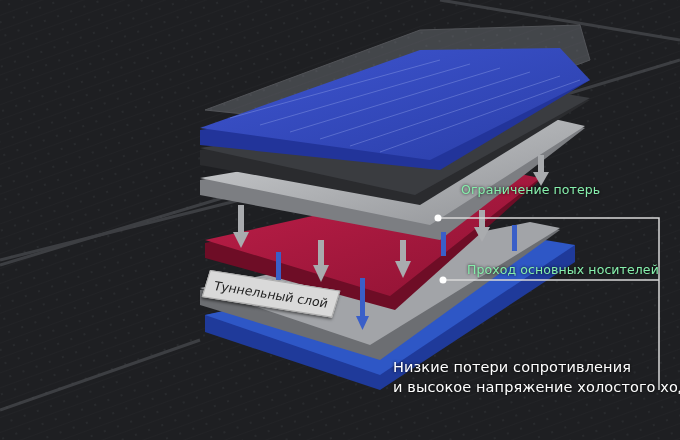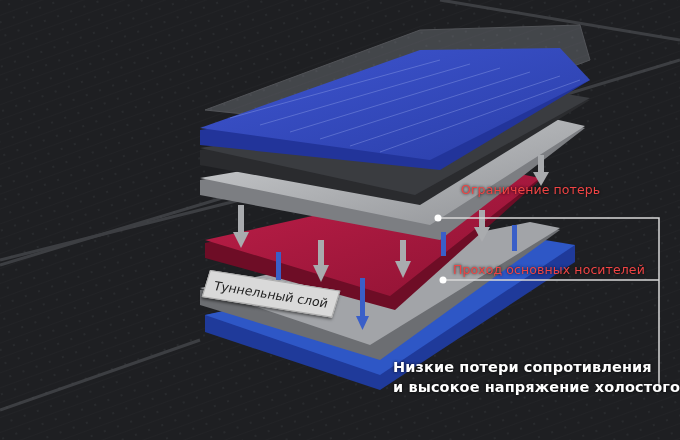--- a/index.html
+++ b/index.html
@@ -5,25 +5,25 @@
     html, body { margin: 0; padding: 0; }
     body {
       width: 680px; height: 440px; overflow: hidden;
       background: #1c1d20;
       font-family: "DejaVu Sans", sans-serif;
       position: relative;
     }
     .stage { position: absolute; inset: 0; width: 680px; height: 440px; }
     svg.scene { position: absolute; left: 0; top: 0; }
     .label {
-      position: absolute; color: #ef4444; font-size: 12.5px; line-height: 16px;
+      position: absolute; color: #86efac; font-size: 12.5px; line-height: 16px;
       letter-spacing: 0.1px; white-space: nowrap;
       text-shadow: 0 0 3px rgba(0,0,0,0.9);
     }
-    .label.big { font-size: 14.5px; line-height: 20px; color: #ffffff; font-weight: bold; }
+    .label.big { font-size: 14.5px; line-height: 20px; color: #ffffff; font-weight: normal; }
     .tunnel-tag {
       position: absolute; left: 210px; top: 270px; width: 130px; height: 26px;
       background: #d9d9d9; color: #222; font-size: 12.5px;
       transform: rotate(9deg) skewX(-8deg); transform-origin: left top;
       display: flex; align-items: center; justify-content: center;
       border: 1px solid #aaa; box-shadow: 0 2px 3px rgba(0,0,0,0.5);
     }
   </style>
 </head>
 <body>
@@ -124,16 +124,16 @@
       <polyline points="438,218 659,218 659,390"></polyline>
       <polyline points="443,280 659,280"></polyline>
     </g>
     <circle cx="438" cy="218" r="3.5" fill="#ffffff"></circle>
     <circle cx="443" cy="280" r="3.5" fill="#ffffff"></circle>
   </svg>
 
   <div class="tunnel-tag">Туннельный слой</div>
 
   <div class="label" style="left:461px; top:182px;">Ограничение потерь</div>
-  <div class="label" style="left:453px; top:262px;">Проход основных носителей</div>
+  <div class="label" style="left:467px; top:262px;">Проход основных носителей</div>
   <div class="label big" style="left:393px; top:357px;">Низкие потери сопротивления</div>
   <div class="label big" style="left:393px; top:377px;">и высокое напряжение холостого хода</div>
 </div>
 
 </body></html>

